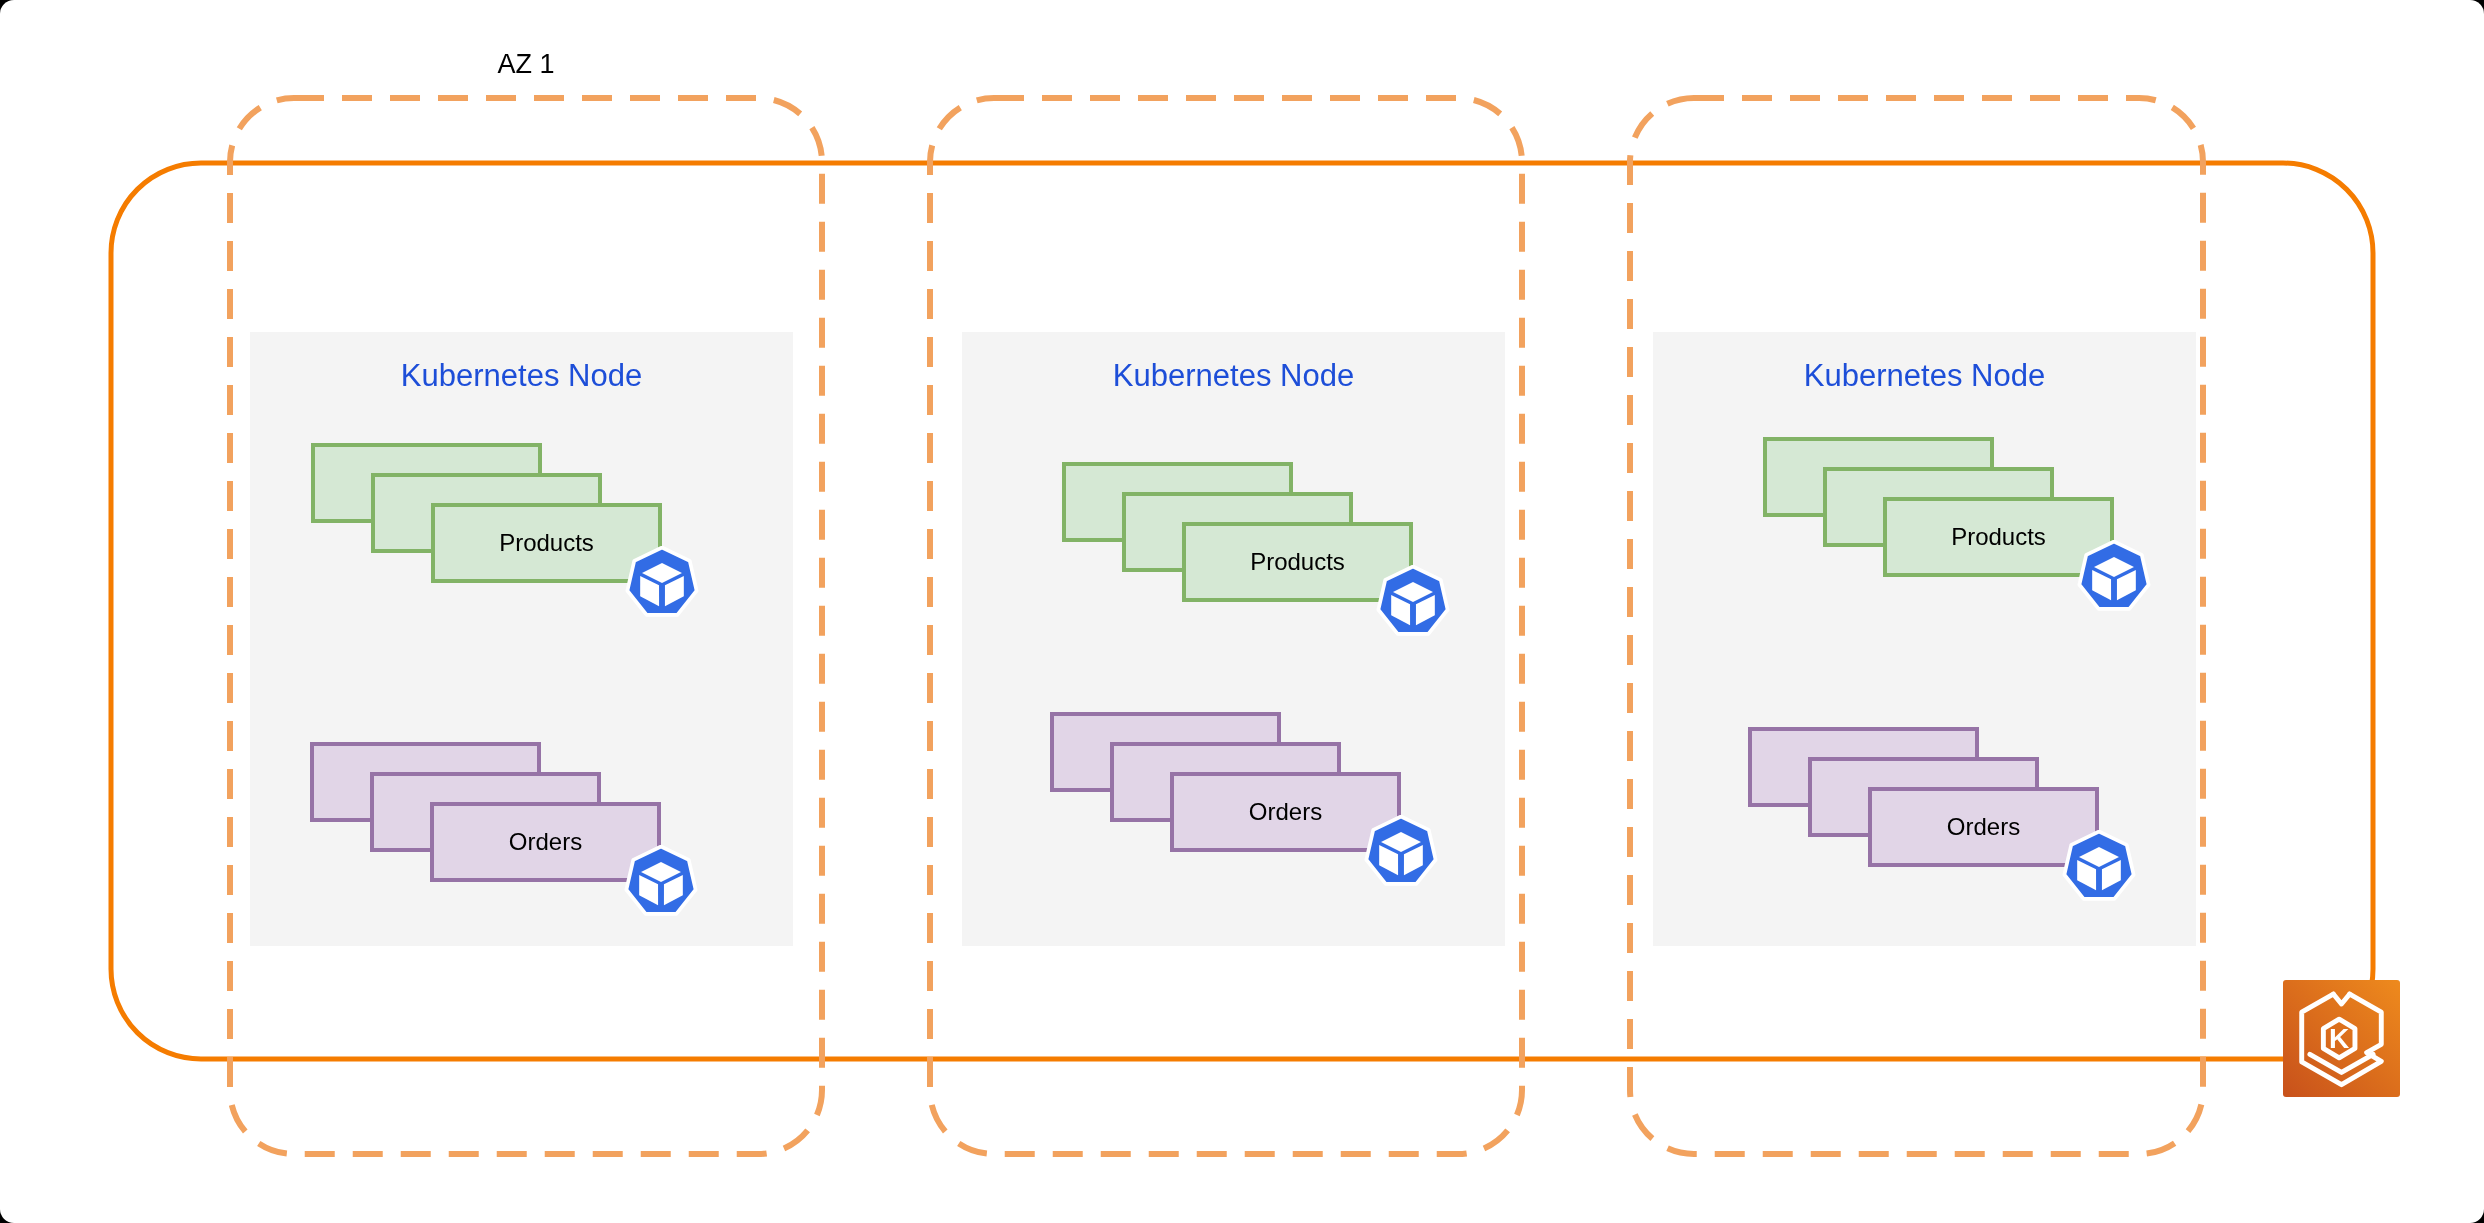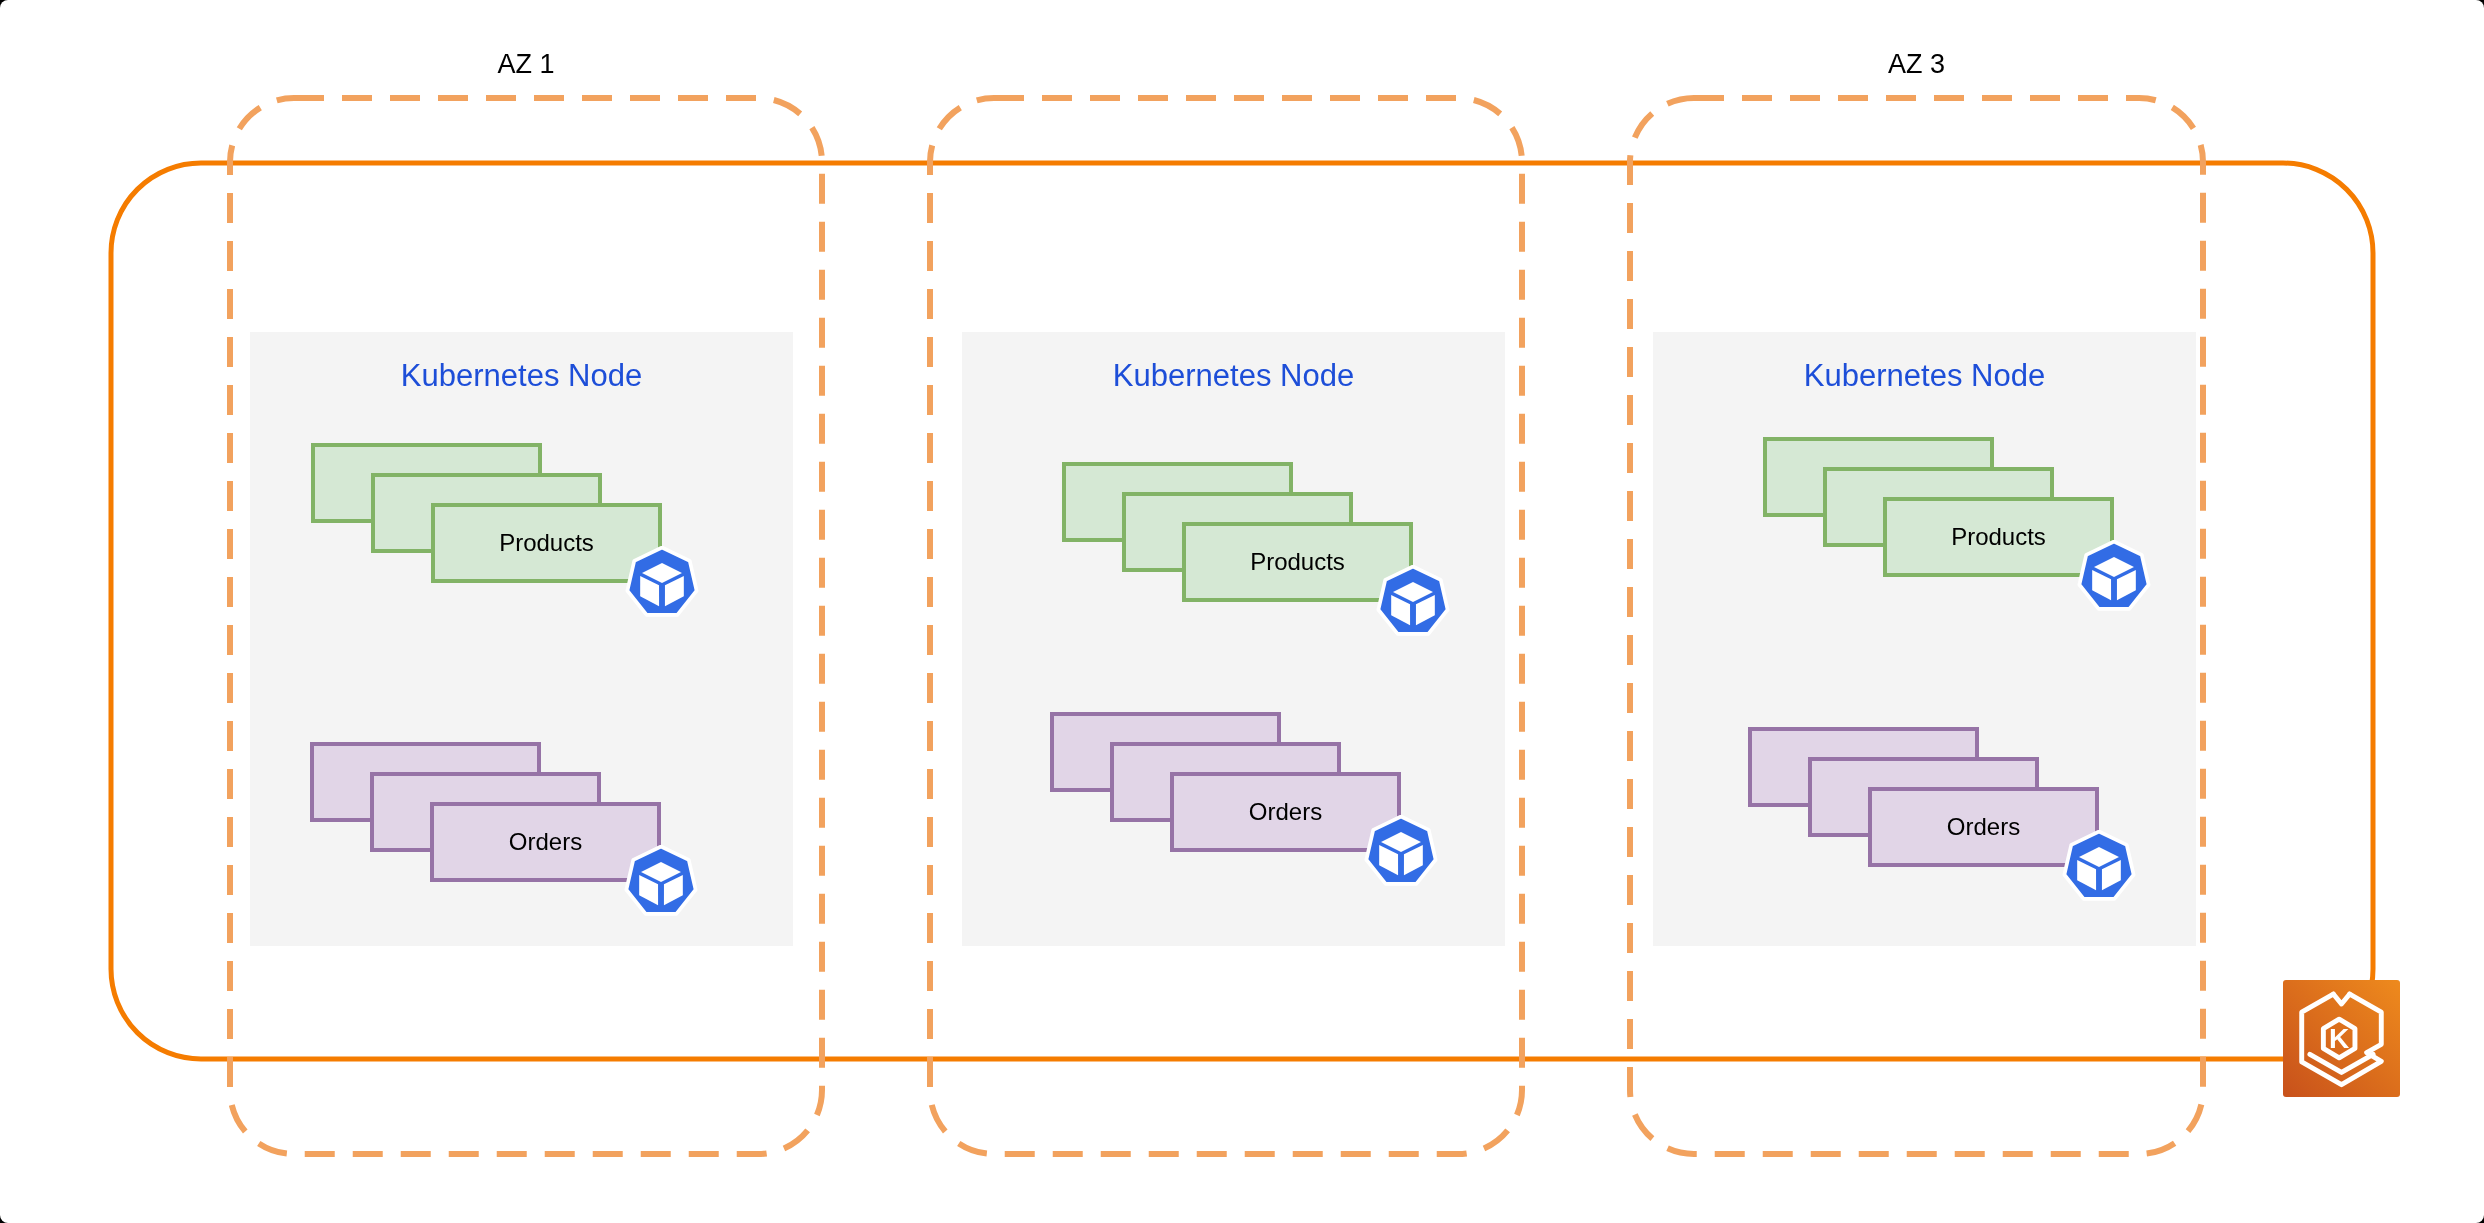--- a/index.html
+++ b/index.html
@@ -1,18 +1,18 @@
 <!DOCTYPE html>
 <html><head>
 <meta charset="utf-8">
 <style>
   html,body{margin:0;padding:0;background:#000;}
   .screen{
     position:relative;width:2484px;height:1223px;background:#fff;
-    border-radius:8px;overflow:hidden;
+    border-radius:14px;overflow:hidden;
     font-family:"Liberation Sans", sans-serif;color:#000;
   }
   .borders{position:absolute;left:0;top:0;}
   .az-label{
     position:absolute;top:46px;height:36px;text-align:center;
     font-size:27px;line-height:36px;color:#000;
   }
   .lbl0{left:230px;width:592px;}
   .lbl1{left:930px;width:592px;}
   .lbl2{left:1630px;width:573px;}
@@ -57,21 +57,20 @@
 <div class="screen">
 
   <svg class="borders" width="2484" height="1223">
     <rect x="111" y="163" width="2262" height="896" rx="90" fill="none" stroke="#F57C00" stroke-width="5"></rect>
     <rect x="230" y="98" width="592" height="1056" rx="64" fill="none" stroke="#F2A25E" stroke-width="6" stroke-dasharray="30 18"></rect>
     <rect x="930" y="98" width="592" height="1056" rx="64" fill="none" stroke="#F2A25E" stroke-width="6" stroke-dasharray="30 18"></rect>
     <rect x="1630" y="98" width="573" height="1056" rx="64" fill="none" stroke="#F2A25E" stroke-width="6" stroke-dasharray="30 18"></rect>
   </svg>
 
   <div class="az-label lbl0">AZ 1</div>
-  <div class="az-label lbl2">AZ 3</div>
 
   <div class="node n0">
     <div class="node-title">Kubernetes Node</div>
     <div class="stack green stack-products">
       <div class="card back"></div>
       <div class="card mid"></div>
       <div class="card front">
         <span class="pod-label">Products</span>
       </div>
       <svg class="pod-icon" viewBox="0 0 100 100">

